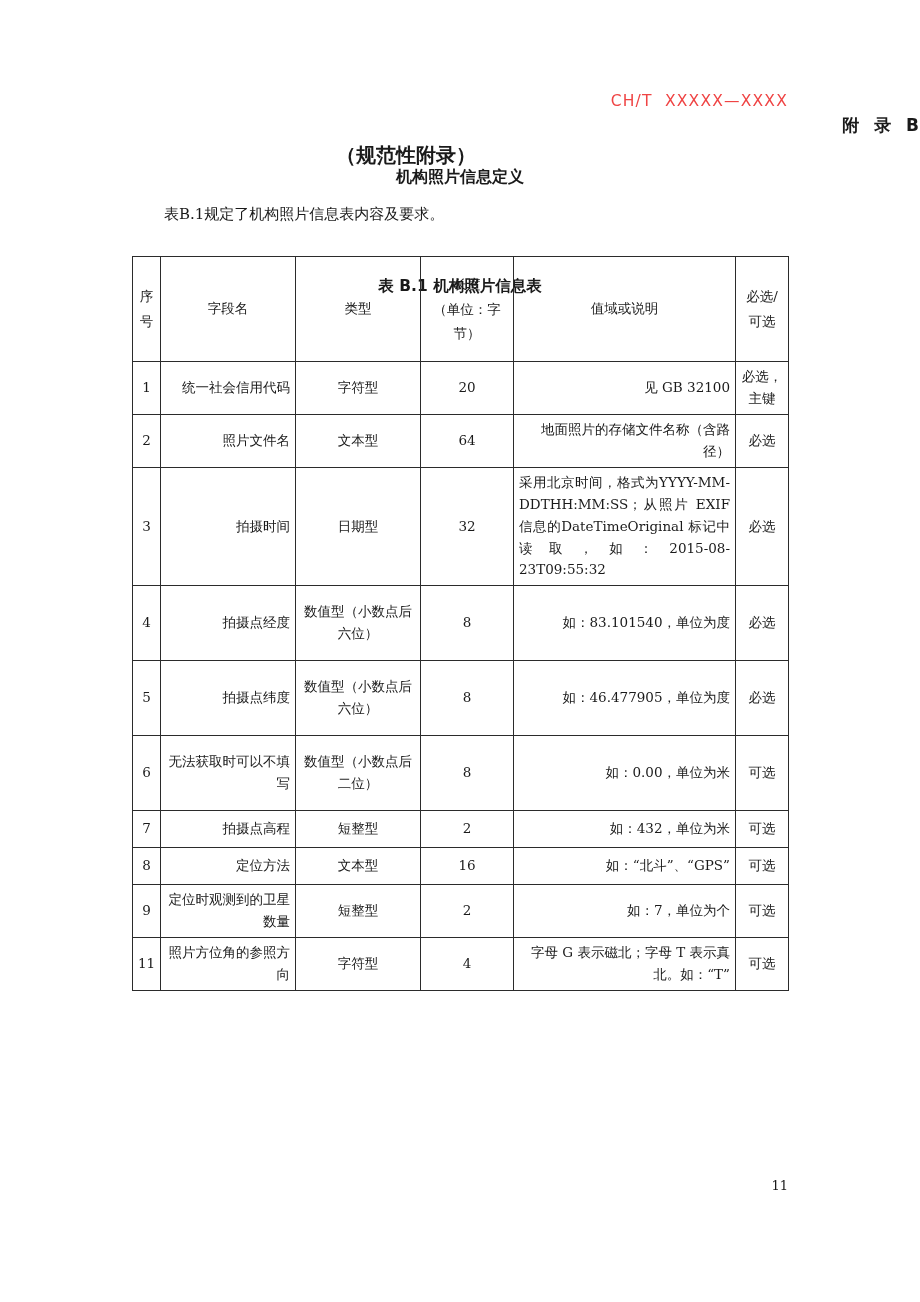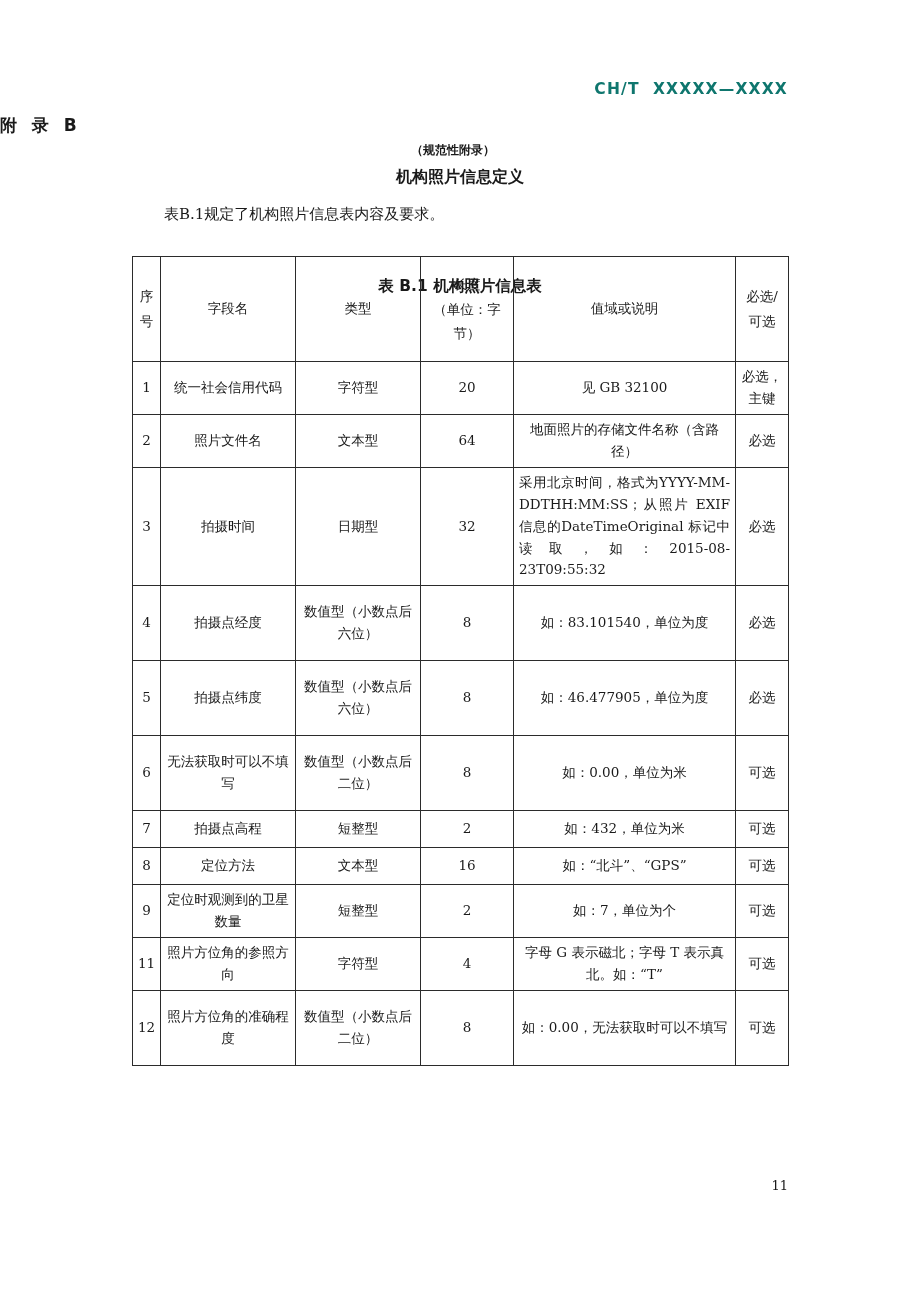--- a/index.html
+++ b/index.html
@@ -19,53 +19,52 @@
   .page {
     position: absolute;
     left: 0; top: 0;
     width: 920px;
     height: 1302px;
   }
 
   
   .doc-header {
     position: absolute;
-    top: 80px;
+    top: 92px;
     right: 132px;
     font-family: "DejaVu Sans", "Liberation Sans", sans-serif;
-    font-weight: bold;
+    font-weight: normal;
     font-size: 15.5px;
     letter-spacing: 1.2px;
-    color: #0f766e;
+    color: #ef4444;
     white-space: pre;
   }
 
   
   .annex-title {
     position: absolute;
     top: 114px;
     left: 0;
     width: 920px;
-    text-align: left;
+    text-align: right;
     font-family: "DejaVu Sans", "Liberation Sans", sans-serif;
     font-weight: bold;
     font-size: 17px;
     letter-spacing: 1px;
     white-space: pre;
   }
   .annex-sub {
     position: absolute;
     top: 142px;
     left: 0;
     width: 812px;
     text-align: center;
     font-family: "DejaVu Sans", "Liberation Sans", sans-serif;
     font-weight: bold;
-    font-size: 12px;
-    padding-left: 47px;
+    font-size: 20px;
   }
   .annex-name {
     position: absolute;
     top: 167px;
     left: 0;
     width: 920px;
     text-align: center;
     font-family: "DejaVu Sans", "Liberation Sans", sans-serif;
     font-weight: bold;
     font-size: 16px;
@@ -130,21 +129,21 @@
     text-align: center;
     height: 96px;
   }
   .hdr .stack {
     display: block;
     line-height: 1.85;
   }
 
   
   .c  { text-align: center; }
-  .l  { text-align: center; padding-left: 7px; }
+  .l  { text-align: right; padding-left: 7px; }
   .just {
     text-align: justify;
     text-align-last: left;
     padding-left: 7px;
     padding-right: 7px;
   }
   .seq { text-align: center; }
 
   
   tr.r-tall  td { height: 48px; }
@@ -293,28 +292,20 @@
 
         <tr class="r-two">
           <td class="seq">11</td>
           <td class="l">照片方位角的参照方向</td>
           <td class="c">字符型</td>
           <td class="c">4</td>
           <td class="l">字母 G 表示磁北；字母 T 表示真北。如：“T”</td>
           <td class="c">可选</td>
         </tr>
 
-        <tr class="r-x2">
-          <td class="seq">12</td>
-          <td class="l">照片方位角的准确程度</td>
-          <td class="c">数值型（小数点后二位）</td>
-          <td class="c">8</td>
-          <td class="l">如：0.00，无法获取时可以不填写</td>
-          <td class="c">可选</td>
-        </tr>
 
 
       </tbody>
     </table>
   </div>
 
   <div class="page-number">11</div>
 
 </div>
 

